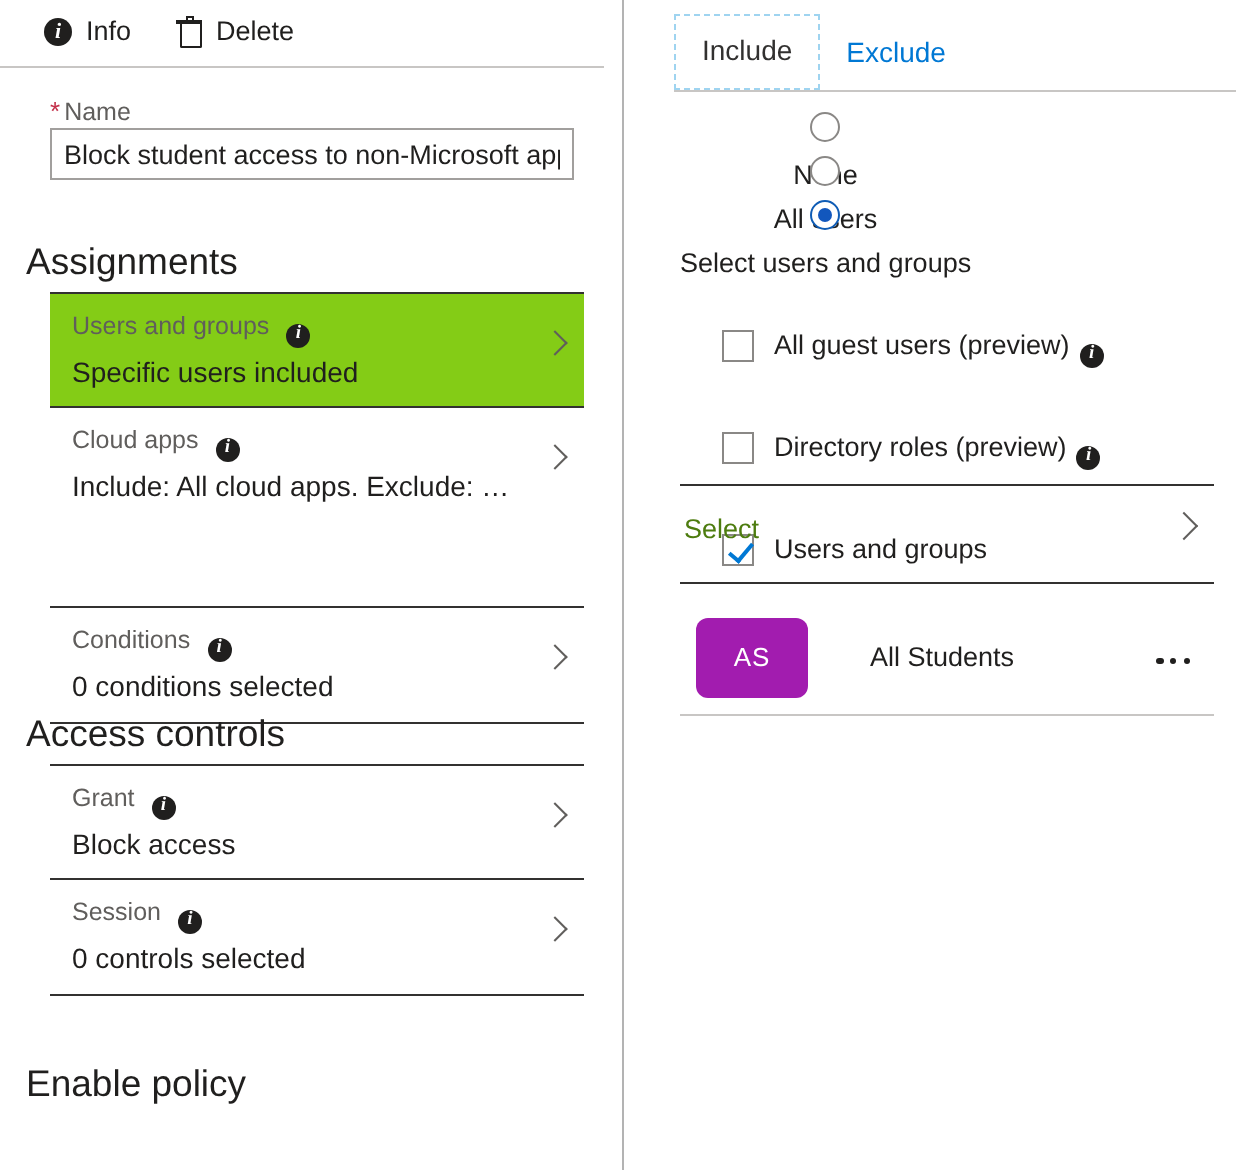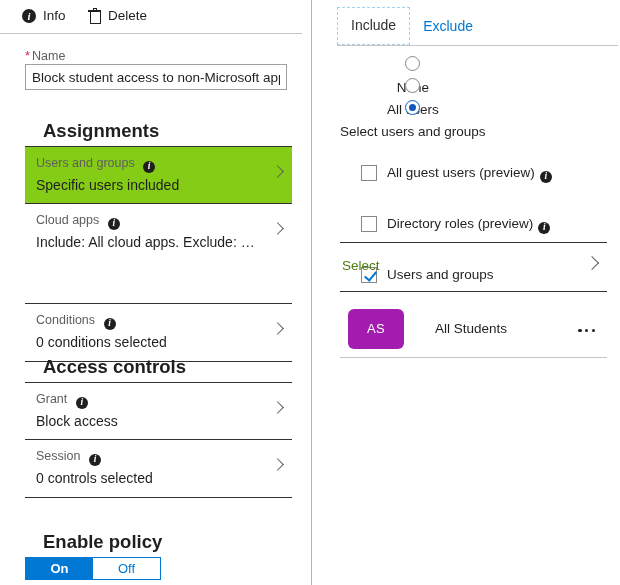--- a/index.html
+++ b/index.html
@@ -78,22 +78,22 @@
     position: absolute; left: 25px; top: 64px;
     width: 262px; height: 26px;
     border: 1px solid #a19f9d; background: #fff;
     font-family: "Liberation Sans", sans-serif;
     font-size: 13.5px; color: #201f1e;
     padding: 0 6px; outline: none;
   }
 
   
   .section-title {
-    position: absolute; left: 43px;
-    font-size: 18.5px; font-weight: 700; color: #201f1e;
+    position: absolute; left: 13px;
+    font-size: 18.5px; font-weight: 400; color: #201f1e;
   }
   #assignments-title { top: 120px; }
   #access-title { top: 356px; }
   #enable-title { top: 531px; }
 
   
   .nav-row {
     position: absolute; left: 25px; width: 267px;
     border-top: 1px solid #323130;
     cursor: pointer;
@@ -309,24 +309,20 @@
           <span>Session</span>
           <span class="icon-info-small">i</span>
         </div>
         <div class="nav-bottom">0 controls selected</div>
         <div class="chev"></div>
       </div>
     </div>
 
     <div class="section-title" id="enable-title">Enable policy</div>
 
-    <div class="toggle">
-      <div class="toggle-btn on">On</div>
-      <div class="toggle-btn off">Off</div>
-    </div>
   </div>
 
   <div class="panel-divider"></div>
 
   <div class="right-panel">
     <div class="tabs">
       <div class="tab active">Include</div>
       <div class="tab inactive">Exclude</div>
     </div>
     <div class="tabs-rule"></div>

